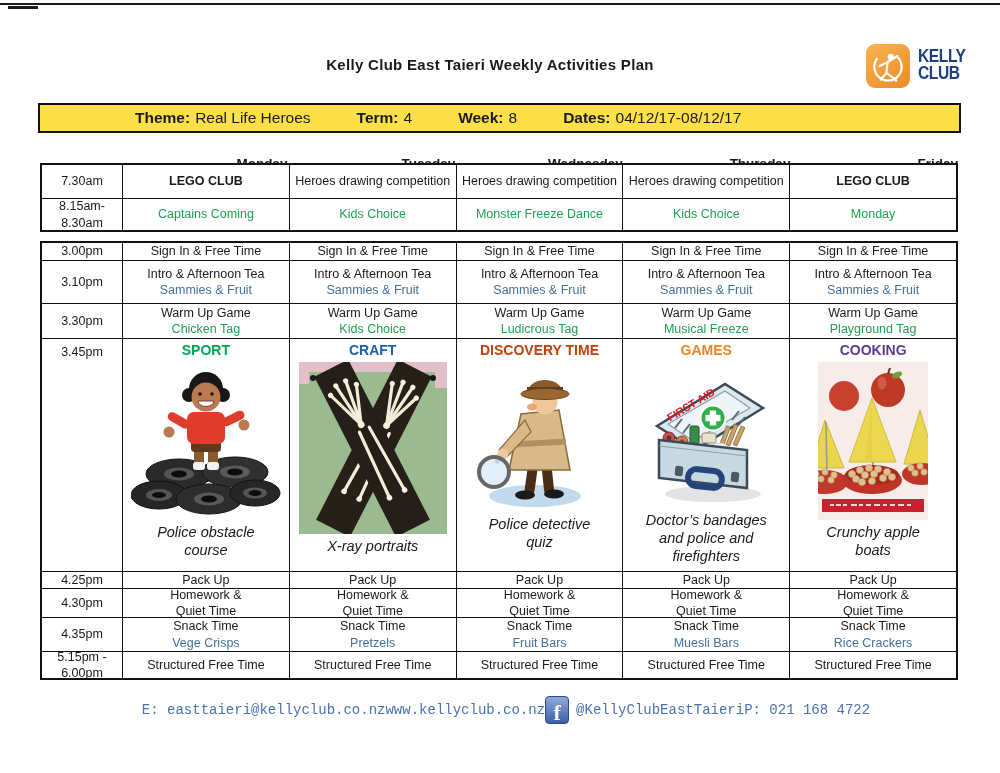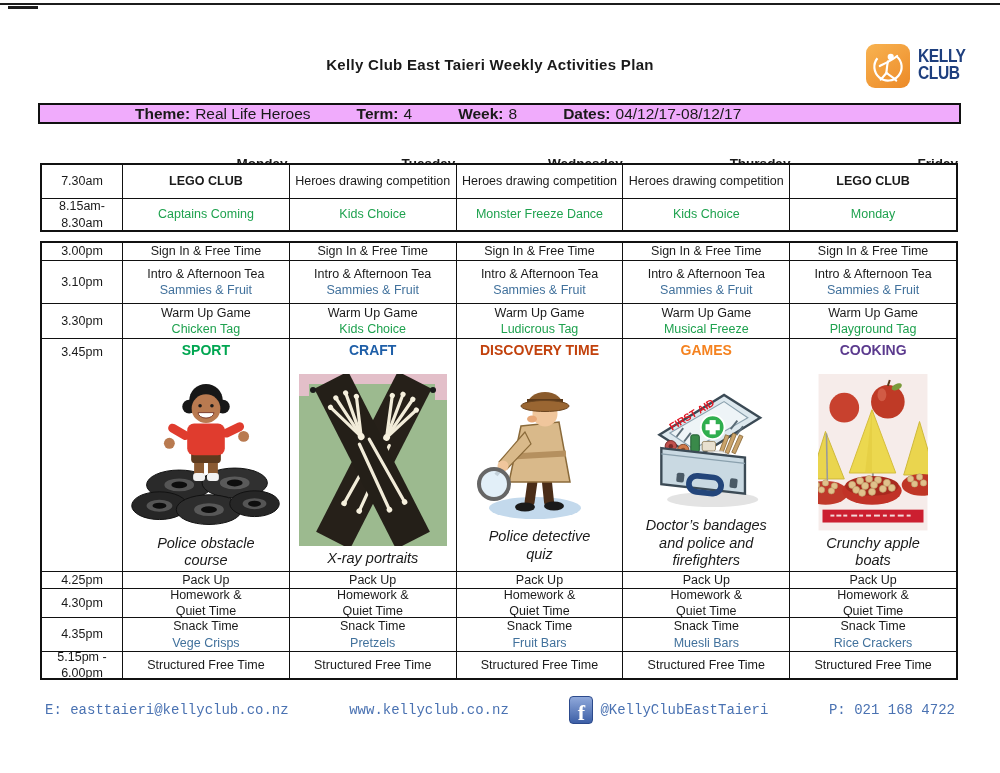--- a/index.html
+++ b/index.html
@@ -12,22 +12,22 @@
   .title{position:absolute;top:56px;left:0;width:980px;text-align:center;
          font-size:15px;font-weight:bold;letter-spacing:.3px}
 
   .logo{position:absolute;top:44px;left:866px;display:flex;gap:8px;align-items:flex-start}
   .logo-box{width:44px;height:44px;border-radius:9px;
             background:linear-gradient(145deg,#f8b351,#ec8a28);
             display:flex;align-items:center;justify-content:center}
   .logo-text{font-weight:bold;color:#1e3f7e;font-size:19px;line-height:.92;
              letter-spacing:-.5px;transform:scaleX(.82);transform-origin:left top;margin-top:3px}
 
-  .themebar{position:absolute;left:38px;top:103px;width:923px;height:21px;
-            border:2px solid #111;box-sizing:border-box;background:#f0abfc;
+  .themebar{position:absolute;left:38px;top:103px;width:923px;height:30px;
+            border:2px solid #111;box-sizing:border-box;background:#fde047;
             display:flex;align-items:center;gap:46px;padding-left:95px;font-size:15.5px;white-space:nowrap}
   .themebar .lbl{font-weight:bold;margin-right:5px}
 
   .dayrow{position:absolute;left:40px;top:156px;width:918px;display:grid;
           grid-template-columns:80px repeat(5,1fr);font-weight:bold;font-size:13.5px;text-align:right}
 
   .tbl{position:absolute;left:40px;width:918px;display:grid;
        grid-template-columns:80px repeat(5,1fr);border:2px solid #111;box-sizing:border-box;background:#fff}
   .tbl1{top:163px;grid-template-rows:33px 32px}
   .tbl2{top:241px;grid-template-rows:17px 43px 35px 233px 17px 29px 34px 27px}
@@ -38,29 +38,29 @@
      box-sizing:border-box;overflow:hidden}
   .c.nl{border-left:none}
   .c.nt{border-top:none}
   .b{font-weight:bold}
   .g{color:#1fa24f}
   .bl{color:#41719c}
   .time{font-size:12.5px}
   .t-top{justify-content:flex-start;padding-top:5px}
   .act{justify-content:flex-start;padding-top:1px}
 
-  .cat{font-weight:bold;font-size:14px;margin:1px 0 15px;white-space:nowrap}
+  .cat{font-weight:bold;font-size:14px;margin:1px 0 3px;white-space:nowrap}
   .cat-sport{color:#00a651}.cat-craft{color:#1f5fa8}.cat-disc{color:#c2410c}
   .cat-games{color:#f5821f}.cat-cook{color:#5b3a8e}
   .caption{font-style:italic;font-size:14.5px;line-height:1.22;margin-top:4px}
   .capw122{max-width:122px}.capw152{max-width:152px}.capw142{max-width:142px}.capw98{max-width:98px}
   .illus{display:block}
 
-  .footer{position:absolute;left:45px;top:696px;width:910px;display:flex;align-items:center;
-          justify-content:space-between;font-family:"Liberation Mono",monospace;
+  .footer{position:absolute;left:51px;top:696px;width:910px;display:flex;align-items:center;
+          justify-content:center;font-family:"Liberation Mono",monospace;
           font-size:14px;color:#4a72b2;white-space:nowrap}
   .fb{display:flex;align-items:center;gap:7px}
   .fb-icon{width:22px;height:26px;border-radius:4px;flex:0 0 auto;
            background:linear-gradient(#90a9db,#3c5fa6);border:1px solid #2c4a8c;
            color:#fff;font-family:"Liberation Serif",serif;font-weight:bold;font-size:22px;
            display:flex;align-items:flex-end;justify-content:center;line-height:.85;overflow:hidden}
 </style>
 </head>
 <body>
 

